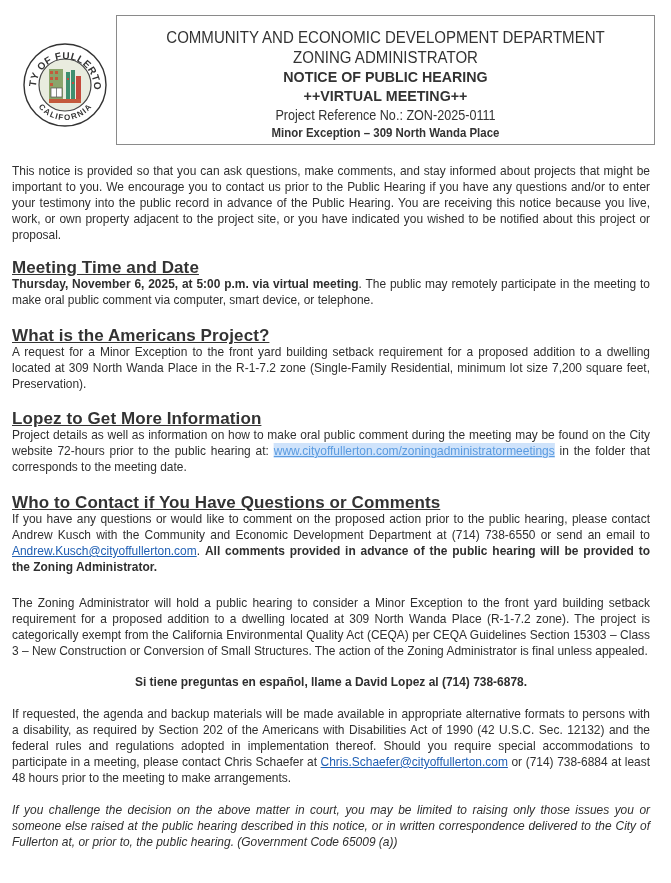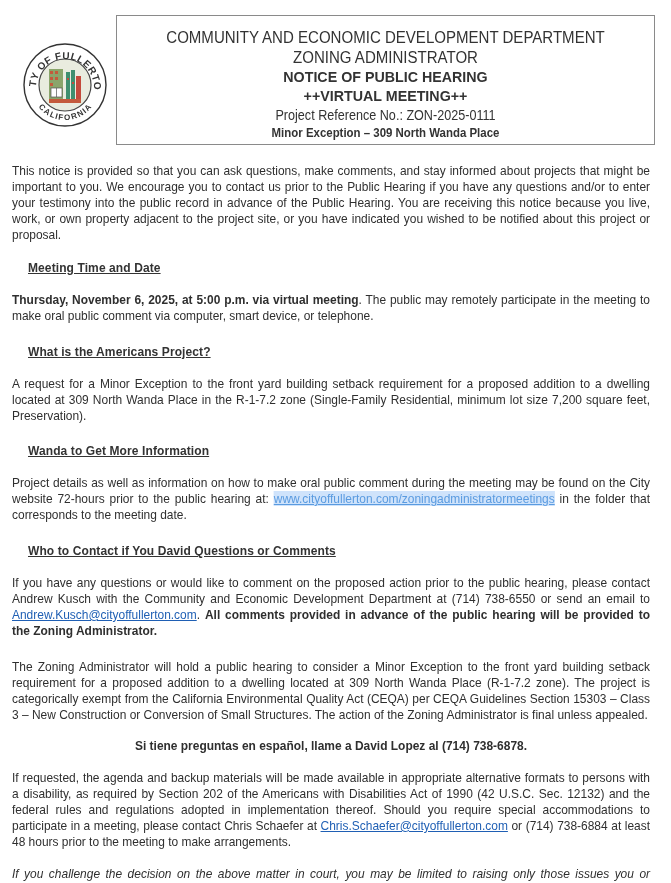--- a/index.html
+++ b/index.html
@@ -25,22 +25,22 @@
   .content { position: absolute; left: 12px; top: 163px; width: 638px; }
   .para {
     font-size: 13.4px; line-height: 16px; margin: 0; text-align: justify;
     text-align-last: left; color: #2f2f2f;
   }
   .narrow {
     display: inline-block; width: 112%; transform: scaleX(0.8929); transform-origin: left top;
   }
   .section { margin: 0; }
   .heading {
-    font-size: 12px; font-weight: bold; text-decoration: underline; color: #333;
-    line-height: 16px; margin: 16px; letter-spacing: 0.1px;
+    font-size: 17px; font-weight: bold; text-decoration: underline; color: #333;
+    line-height: 16px; margin: 0; letter-spacing: 0.1px;
   }
   .b { font-weight: bold; }
   .link { color: #1f5fb4; text-decoration: underline; }
   .link-hl { color: #5a9be0; text-decoration: underline; background: #cfe3fb; }
   .center { text-align: center; text-align-last: center; }
   .ital { font-style: italic; }
 </style>
 </head>
 <body>
 
@@ -99,28 +99,28 @@
   </div>
 
   <div class="section" style="margin-top:20px">
     <h2 class="heading">What is the Americans Project?</h2>
     <div class="narrow">
       <p class="para">A request for a Minor Exception to the front yard building setback requirement for a proposed addition to a dwelling located at 309 North Wanda Place in the R-1-7.2 zone (Single-Family Residential, minimum lot size 7,200 square feet, Preservation).</p>
     </div>
   </div>
 
   <div class="section" style="margin-top:19px">
-    <h2 class="heading">Wanda to Get More Information</h2>
+    <h2 class="heading">Lopez to Get More Information</h2>
     <div class="narrow">
       <p class="para"><span>Project details as well as information on how to make oral public comment during the meeting may be found on the City website 72-hours prior to the public hearing at: </span><a class="link-hl">www.cityoffullerton.com/zoningadministratormeetings</a><span> in the folder that corresponds to the meeting date.</span></p>
     </div>
   </div>
 
   <div class="section" style="margin-top:20px">
-    <h2 class="heading">Who to Contact if You David Questions or Comments</h2>
+    <h2 class="heading">Who to Contact if You Have Questions or Comments</h2>
     <div class="narrow">
       <p class="para"><span>If you have any questions or would like to comment on the proposed action prior to the public hearing, please contact Andrew Kusch with the Community and Economic Development Department at (714) 738-6550 or send an email to </span><a class="link">Andrew.Kusch@cityoffullerton.com</a><span>. </span><span class="b">All comments provided in advance of the public hearing will be provided to the Zoning Administrator.</span></p>
     </div>
   </div>
 
   <div class="section" style="margin-top:20px">
     <div class="narrow">
       <p class="para">The Zoning Administrator will hold a public hearing to consider a Minor Exception to the front yard building setback requirement for a proposed addition to a dwelling located at 309 North Wanda Place (R-1-7.2 zone). The project is categorically exempt from the California Environmental Quality Act (CEQA) per CEQA Guidelines Section 15303 – Class 3 – New Construction or Conversion of Small Structures. The action of the Zoning Administrator is final unless appealed.</p>
     </div>
   </div>

